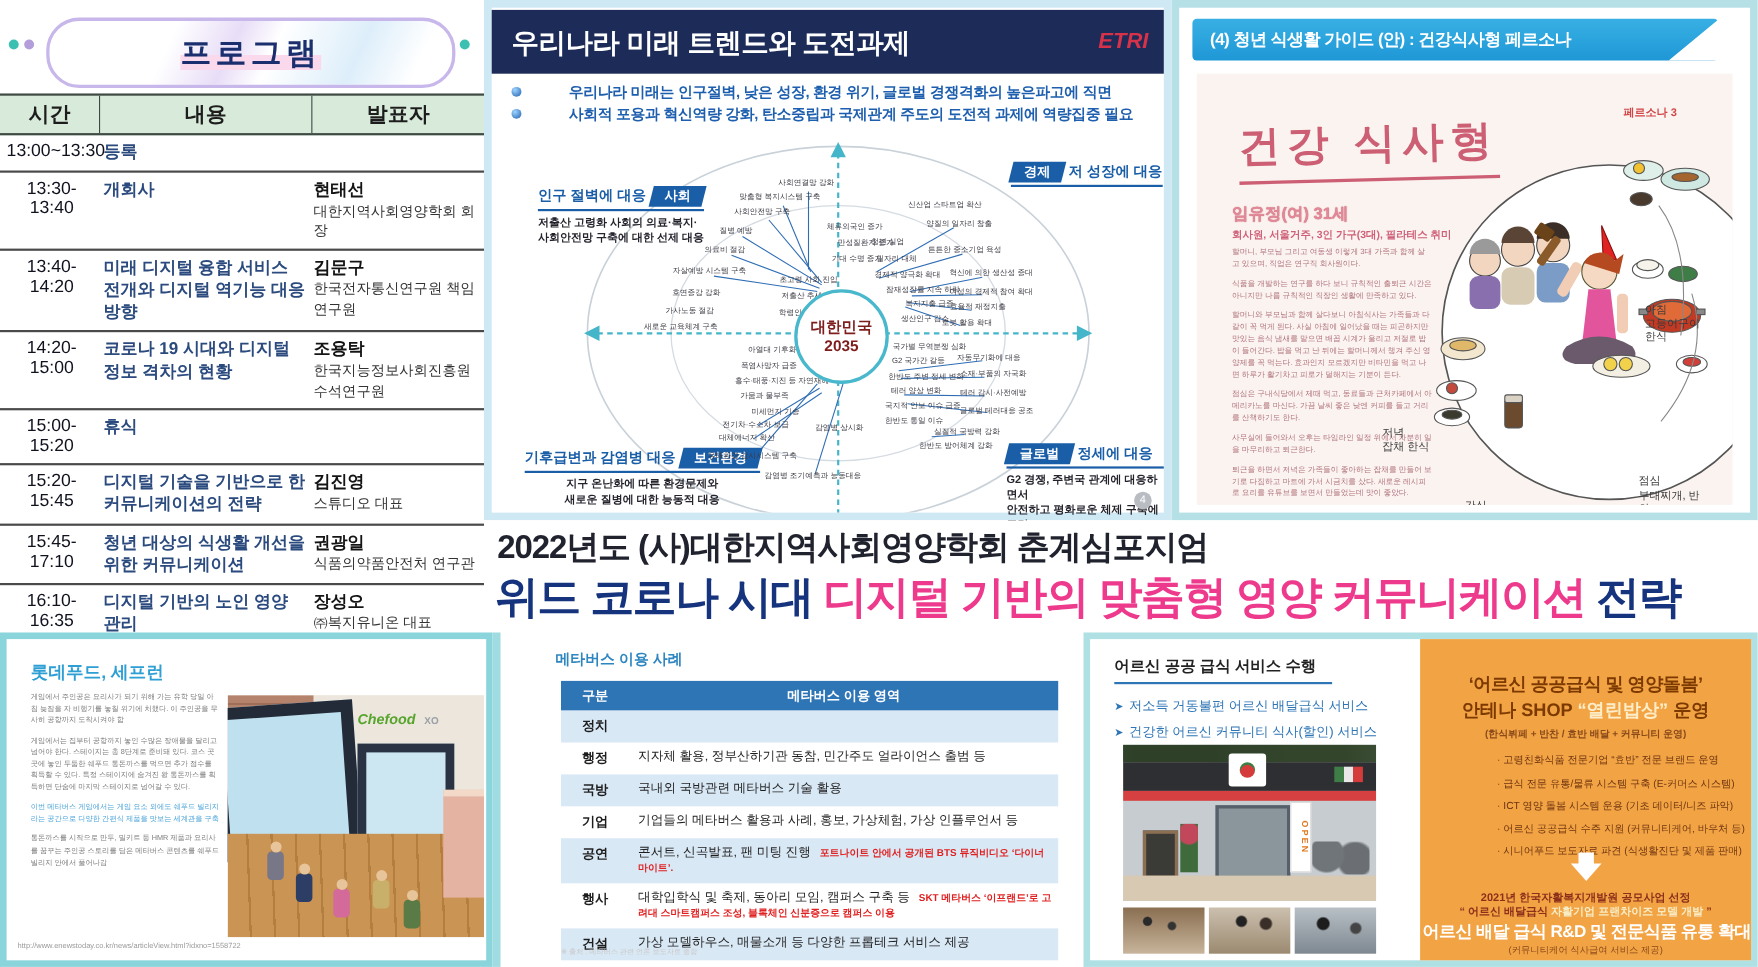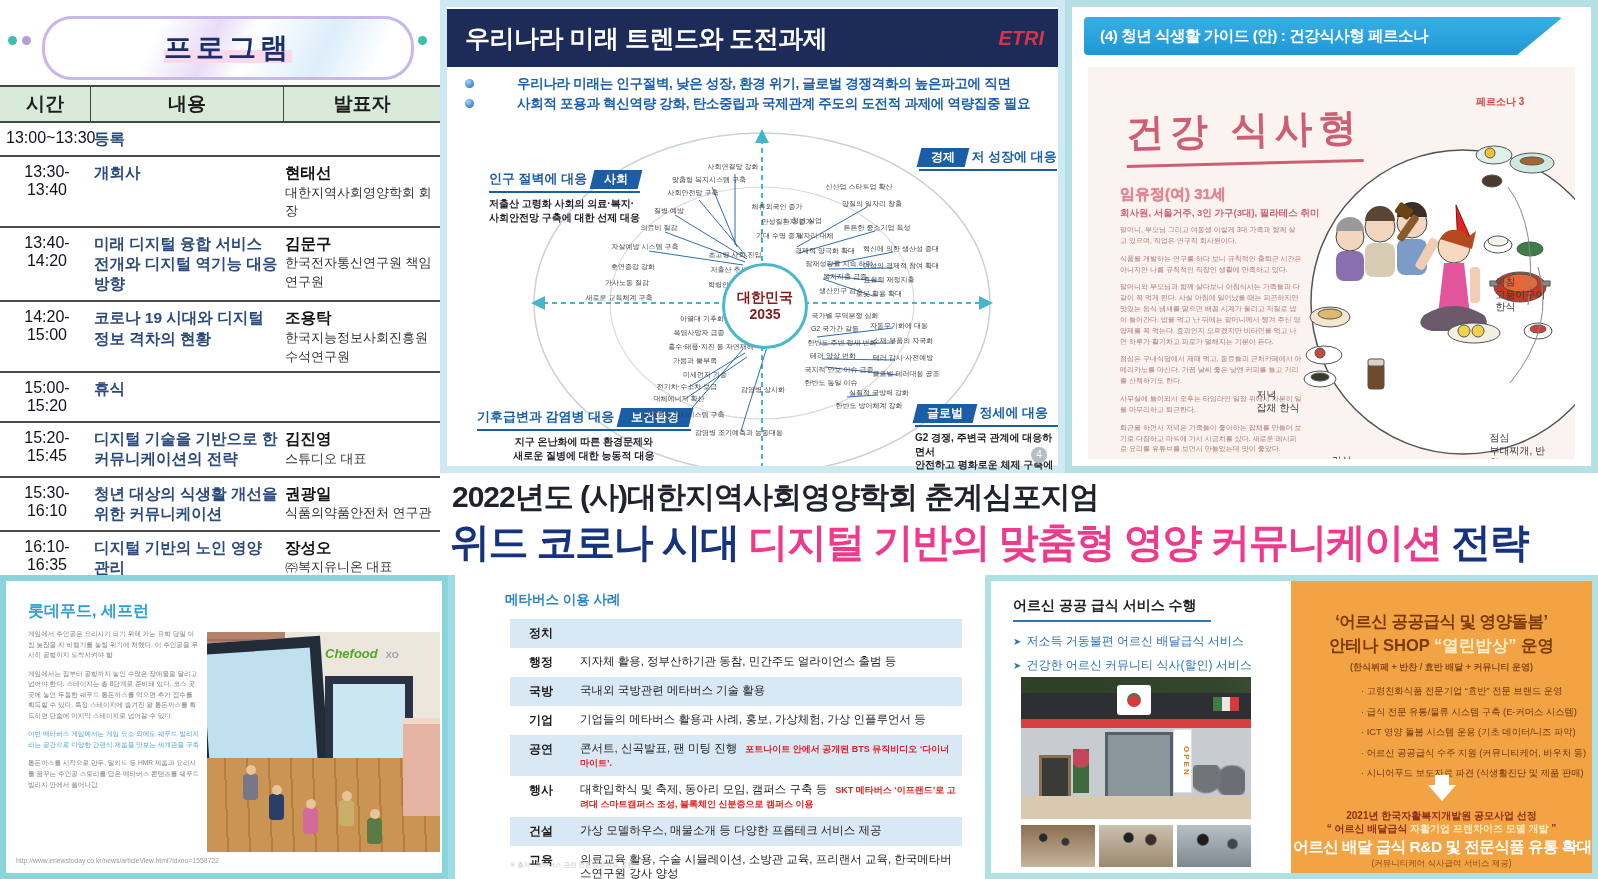--- a/index.html
+++ b/index.html
@@ -202,21 +202,21 @@
           <div class="ptime">15:00-15:20</div>
                    <div class="pcontent">휴식</div>
                    <div class="ppres"></div>
         </div>
         <div class="prow">
           <div class="ptime">15:20-15:45</div>
                    <div class="pcontent">디지털 기술을 기반으로 한 커뮤니케이션의 전략</div>
                    <div class="ppres"><b>김진영</b><span>스튜디오 대표</span></div>
         </div>
         <div class="prow">
-          <div class="ptime">15:30-16:10</div>
+          <div class="ptime">15:45-17:10</div>
                    <div class="pcontent">청년 대상의 식생활 개선을 위한 커뮤니케이션</div>
                    <div class="ppres"><b>권광일</b><span>식품의약품안전처 연구관</span></div>
         </div>
         <div class="prow">
           <div class="ptime">16:10-16:35</div>
                    <div class="pcontent">디지털 기반의 노인 영양 관리</div>
                    <div class="ppres"><b>장성오</b><span>㈜복지유니온 대표</span></div>
         </div>
         <div class="prow">
           <div class="ptime">16:35-16:55</div>
@@ -475,20 +475,24 @@
     <div class="gchar" style="left:96px;top:176px;background:#d46a9a;"></div>
     <div class="gchar" style="left:132px;top:168px;background:#c9b06a;"></div>
     <div class="gchar" style="left:160px;top:186px;background:#5a7a46;"></div>
   </div>
   <div class="lt-url">http://www.enewstoday.co.kr/news/articleView.html?idxno=1558722</div>
 </div>
 
 <div id="meta" class="panel">
   <div class="mv-title">메타버스 이용 사례</div>
   <div id="mv-table">
+    <div class="mv-head">
+      <div>구분</div>
+      <div>메타버스 이용 영역</div>
+    </div>
     <div id="mv-rows">
         <div class="mv-row">
           <div class="mv-cat">정치</div>
         </div>
         <div class="mv-row">
           <div class="mv-cat">행정</div>
                    <div class="mv-desc">지자체 활용, 정부산하기관 동참, 민간주도 얼라이언스 출범 등</div>
         </div>
         <div class="mv-row">
           <div class="mv-cat">국방</div>

